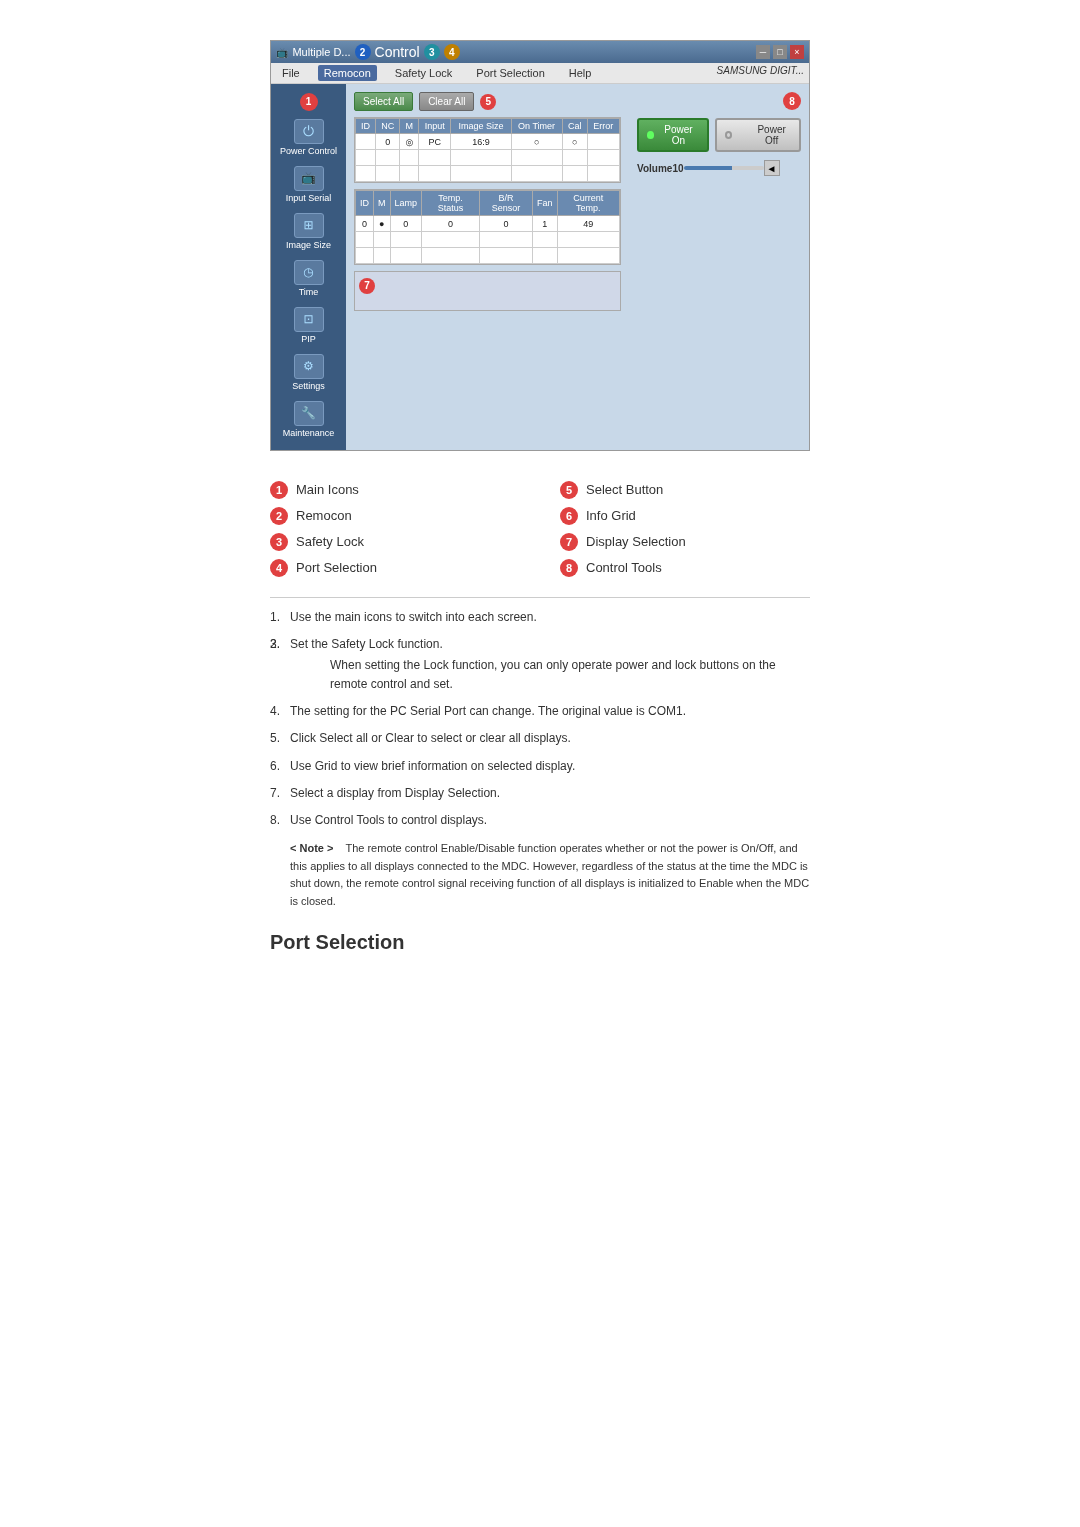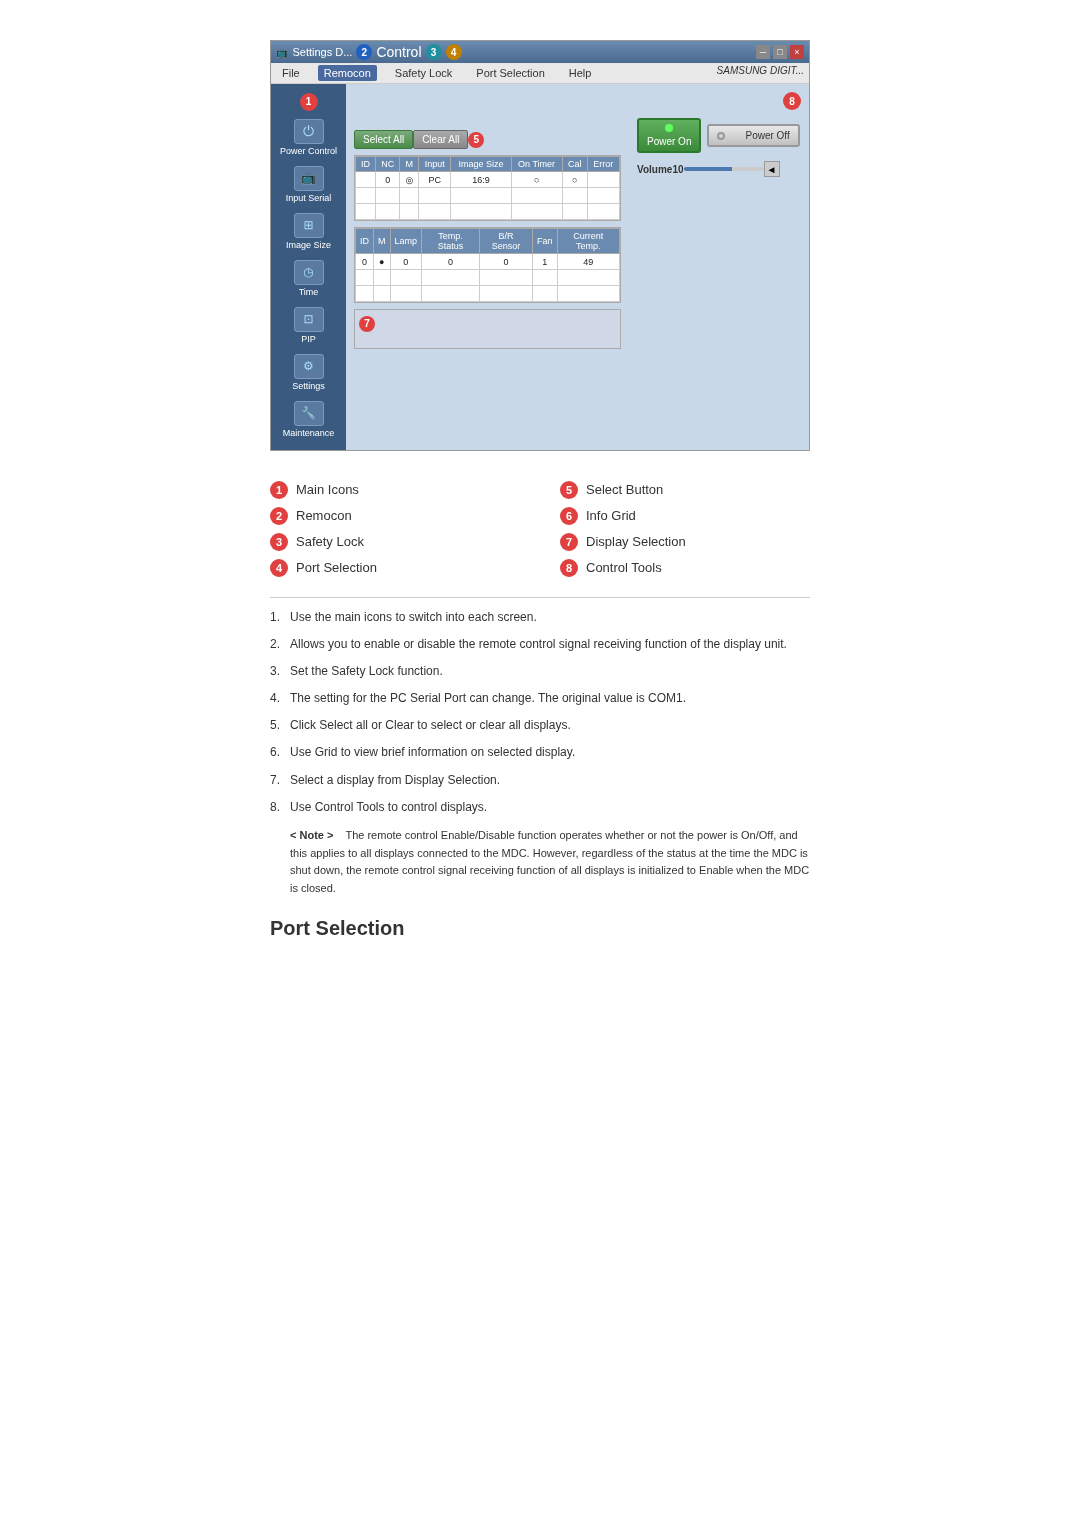--- a/index.html
+++ b/index.html
@@ -146,21 +146,21 @@
       padding: 8px;
       display: flex;
       flex-direction: column;
       gap: 6px;
     }
 
     
     .toolbar-row {
       display: flex;
       align-items: center;
-      margin-top: 38px;
+      gap: 6px;
     }
     .btn-select-all {
       background: linear-gradient(to bottom, #7aaa7a, #4a8a4a);
       color: #fff;
       border: 1px solid #3a7a3a;
       padding: 3px 8px;
       font-size: 10px;
       cursor: pointer;
       border-radius: 2px;
     }
@@ -238,21 +238,20 @@
       background: linear-gradient(to bottom, #60b060, #3a8a3a);
       color: #fff;
       border: 2px solid #2a7a2a;
       padding: 4px 8px;
       font-size: 10px;
       border-radius: 3px;
       cursor: pointer;
       display: flex;
       align-items: center;
       gap: 4px;
-      flex-direction: column;
     }
     .btn-power-off {
       background: linear-gradient(to bottom, #e8e8e8, #c0c0c0);
       color: #333;
       border: 2px solid #999;
       padding: 4px 8px;
       font-size: 10px;
       border-radius: 3px;
       cursor: pointer;
       display: flex;
@@ -399,21 +398,21 @@
     }
   </style>
 </head>
 <body>
 
 <div class="screenshot-container">
 
   <div class="title-bar">
     <div class="title-bar-left">
       <span style="font-size:10px;">📺</span>
-      <span style="font-size:11px;color:#fff;">Settings D...</span>
+      <span style="font-size:11px;color:#fff;">Multiple D...</span>
       <span class="title-badge title-badge-blue">2</span>
       <span style="font-size:14px;color:#fff;">Control</span>
       <span class="title-badge title-badge-green">3</span>
       <span class="title-badge" style="background:#c08000;">4</span>
     </div>
     <div class="title-controls">
       <button class="title-btn">─</button>
       <button class="title-btn">□</button>
       <button class="title-btn" style="background:#c04040;">×</button>
     </div>
@@ -650,26 +649,26 @@
 
 <hr class="divider">
 
 <div class="notes-section">
   <div class="note-item">
     <span class="note-number">1.</span>
     <span>Use the main icons to switch into each screen.</span>
   </div>
   <div class="note-item">
     <span class="note-number">2.</span>
-    <span>Allows you to enable or disable the remote control signal receiving function of the display unit.</span>
   </div>
   <div class="note-item">
     <span class="note-number">3.</span>
     <span>Set the Safety Lock function.</span>
   </div>
+  <div class="note-indent">When setting the Lock function, you can only operate power and lock buttons on the remote control and set.</div>
   <div class="note-item">
     <span class="note-number">4.</span>
     <span>The setting for the PC Serial Port can change. The original value is COM1.</span>
   </div>
   <div class="note-item">
     <span class="note-number">5.</span>
     <span>Click Select all or Clear to select or clear all displays.</span>
   </div>
   <div class="note-item">
     <span class="note-number">6.</span>

